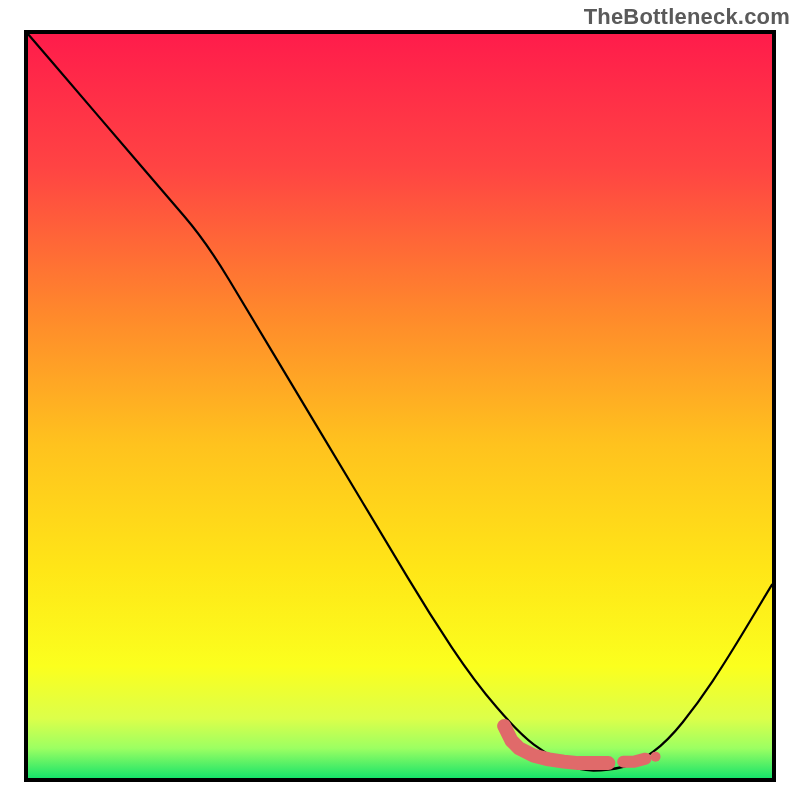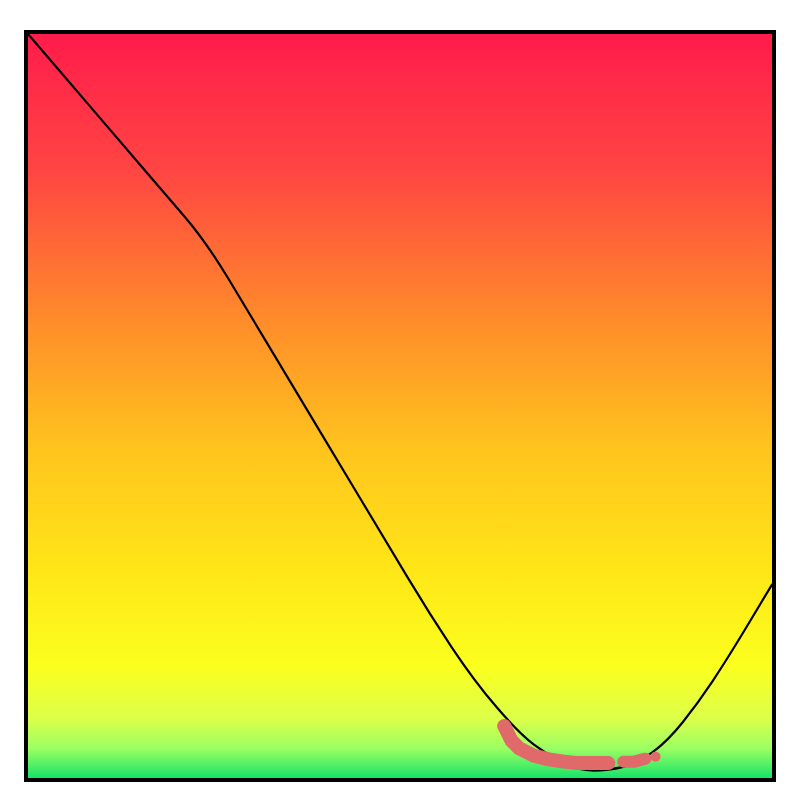--- a/index.html
+++ b/index.html
@@ -28,20 +28,21 @@
   .curve-layer, .marker-layer {
     position: absolute;
     inset: 0;
   }
   svg { display: block; }
 </style>
 </head>
 <body>
 <div class="wrap">
 
+  <div class="watermark">TheBottleneck.com</div>
 
   <div class="plot">
     <svg class="grad" width="744" height="744" viewBox="0 0 744 744" preserveAspectRatio="none">
       <defs>
         <linearGradient id="bg" x1="0" y1="0" x2="0" y2="1">
             <stop offset="0.0%" stop-color="#ff1c4b"></stop>
             <stop offset="18.0%" stop-color="#ff4443"></stop>
             <stop offset="38.0%" stop-color="#ff8a2b"></stop>
             <stop offset="55.0%" stop-color="#ffc21e"></stop>
             <stop offset="72.0%" stop-color="#ffe617"></stop>

